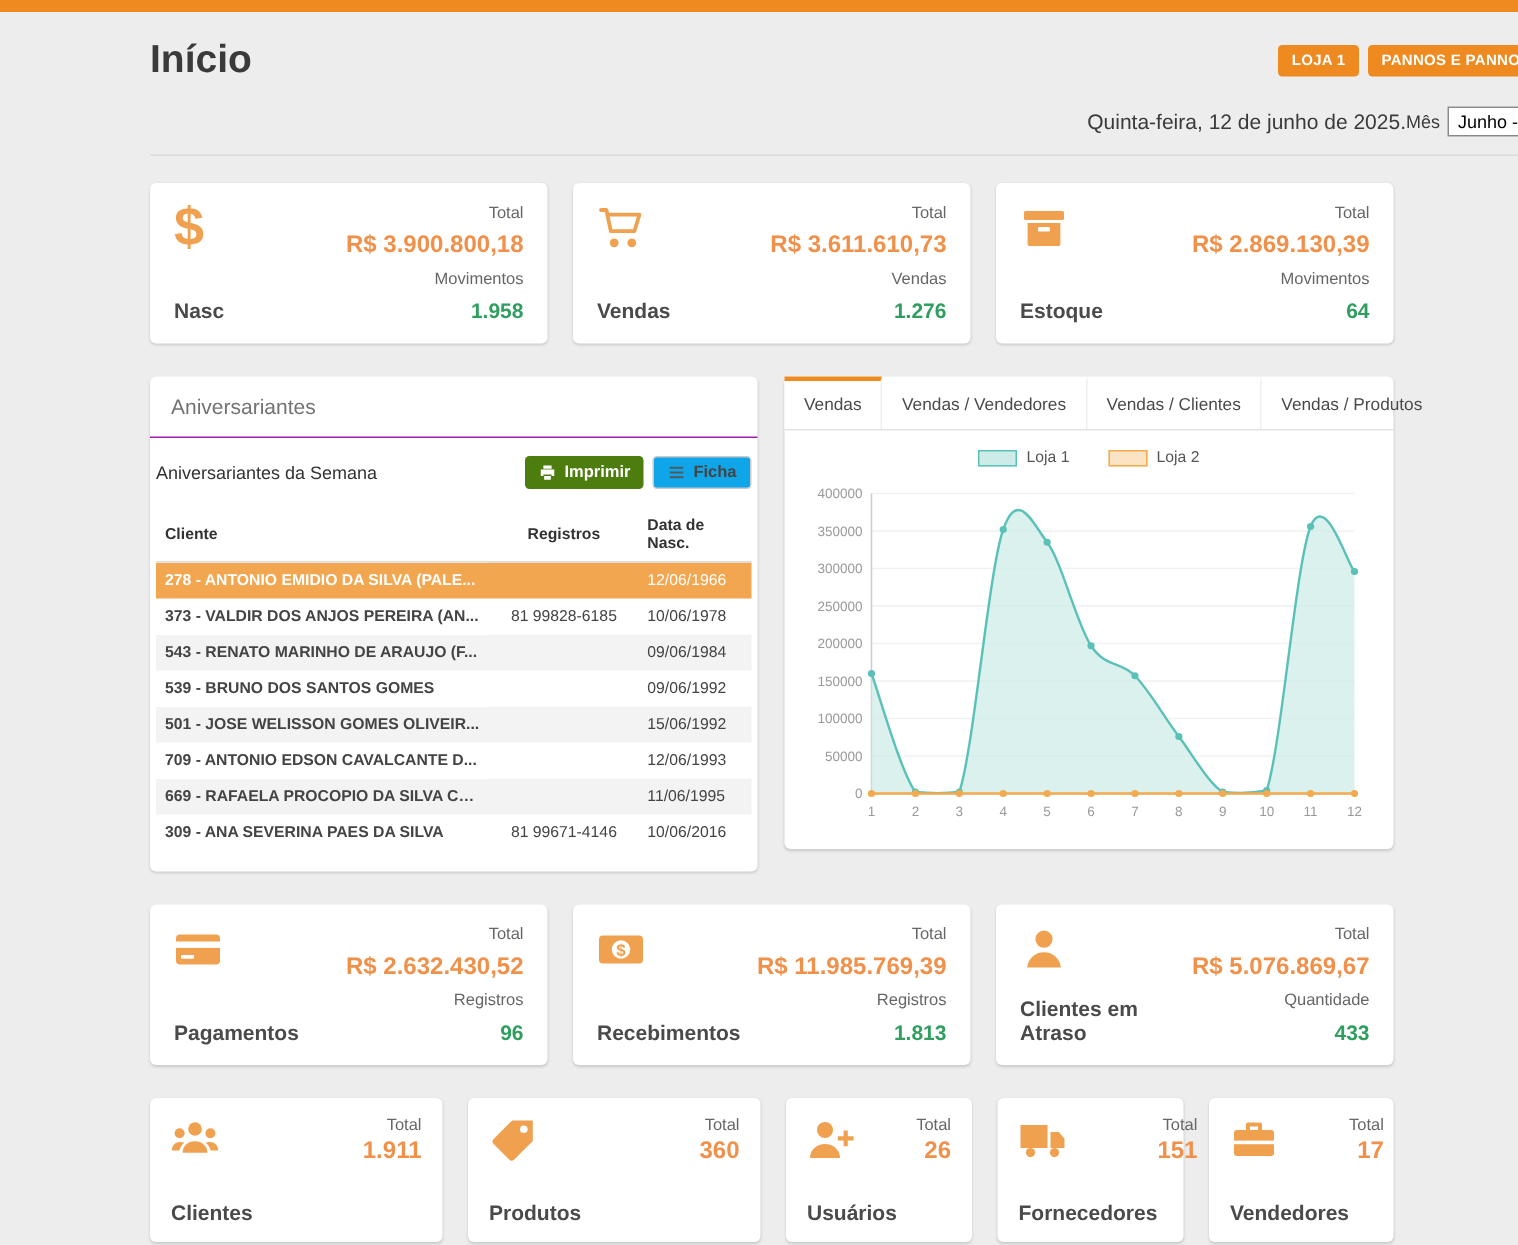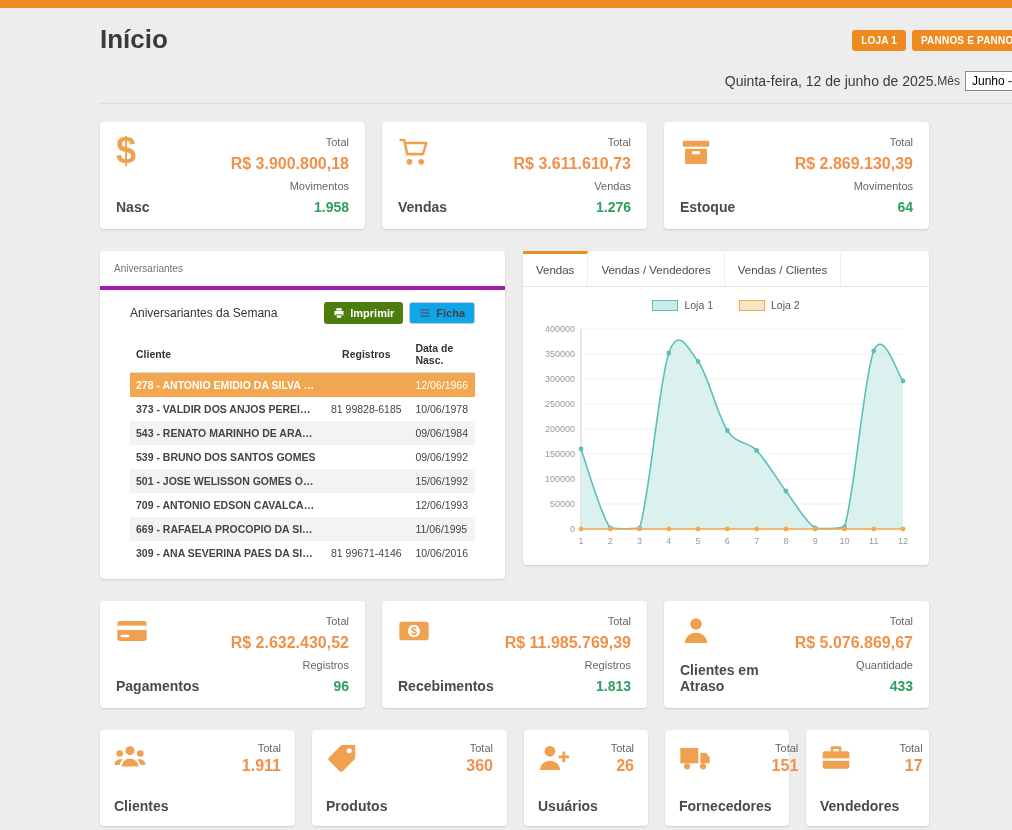--- a/index.html
+++ b/index.html
@@ -24,22 +24,22 @@
   .stat-icon{color:#f0a150;display:block}
   .stat-icon svg{width:32px;height:32px;fill:#f0a150;display:block}
   .glyph-icon{font-size:36px;font-weight:bold;color:#f0a150;line-height:.85}
   .stat-label{font-weight:bold;font-size:14px;color:#4a4a4a}
   .muted{font-size:11px;color:#666}
   .value-orange{font-size:16px;font-weight:bold;color:#f0914b;white-space:nowrap}
   .value-green{font-size:14px;font-weight:bold;color:#2f9e5f}
   .panels-row{display:flex;gap:18px;margin-top:22px;align-items:flex-start}
   .panel-left{width:405px}
   .panel-right{width:406px}
-  .panel-header{padding:12px 14px;font-size:10px;color:#737373;border-bottom:4px solid #a21caf}
-  .panel-body{padding:12px 30px 14px}
+  .panel-header{padding:12px 14px;font-size:14px;color:#737373;border-bottom:1px solid #a21caf}
+  .panel-body{padding:12px 4px 14px}
   .subtitle-row{display:flex;justify-content:space-between;align-items:center}
   .subtitle{font-size:12px;color:#333}
   .btn-group{display:flex;gap:6px}
   .btn-orange{background:#4d7c0f;color:#fff;font-size:11px;font-weight:bold;border:none;border-radius:3px;padding:5px 9px;display:inline-flex;align-items:center;gap:5px;cursor:pointer}
   .btn-light{background:#0ea5e9;border:1px solid #c9c9c9;color:#444;font-size:11px;font-weight:bold;border-radius:3px;padding:4px 9px;display:inline-flex;align-items:center;gap:5px;cursor:pointer}
   .btn-icon{width:12px;height:12px;display:block}
   .btn-orange .btn-icon{fill:#fff}
   .btn-light .btn-icon{fill:#555}
   table{width:100%;border-collapse:collapse;margin-top:12px;table-layout:fixed}
   th{font-size:10.5px;color:#333;padding:6px 6px;border-bottom:1px solid #ddd;text-align:left}
@@ -224,20 +224,21 @@
           </tbody>
         </table>
       </div>
     </div>
 
     <div class="card panel-right">
       <div class="tabs">
         <div class="tab active">Vendas</div>
         <div class="tab">Vendas / Vendedores</div>
         <div class="tab">Vendas / Clientes</div>
+        <div class="tab">Vendas / Produtos</div>
       </div>
       <div class="chart-wrap">
         <div class="legend">
           <span class="legend-item">
             <span class="legend-swatch" style="background: rgb(205, 236, 232); border-color: rgb(90, 193, 184);"></span>
             <span class="legend-label">Loja 1</span>
           </span>
           <span class="legend-item">
             <span class="legend-swatch" style="background: rgb(251, 227, 195); border-color: rgb(243, 170, 78);"></span>
             <span class="legend-label">Loja 2</span>

